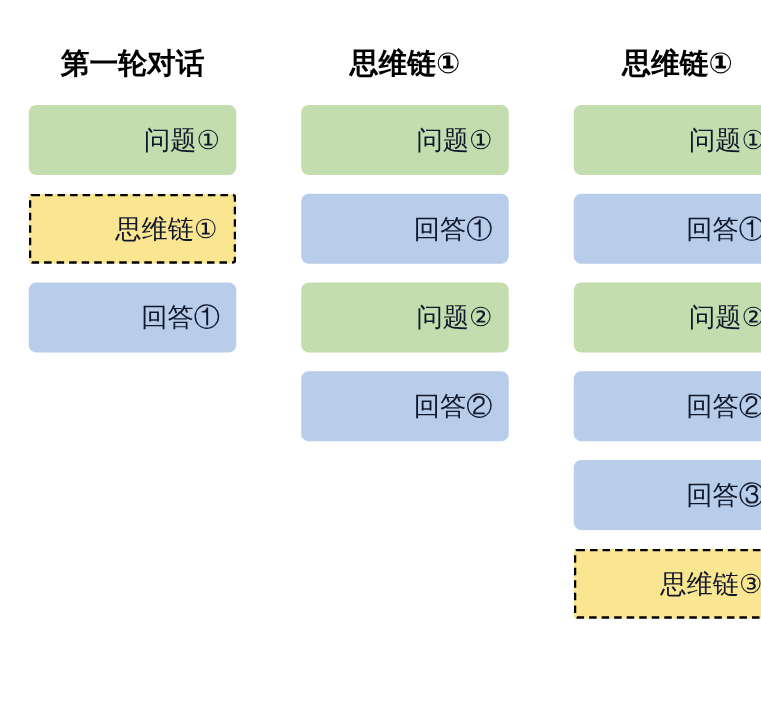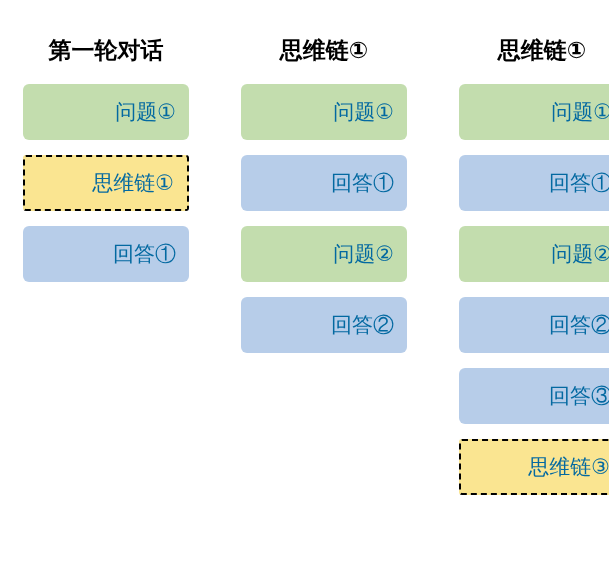--- a/index.html
+++ b/index.html
@@ -43,21 +43,21 @@
     box-sizing: border-box;
     width: 100%;
     height: 56px;
     margin-bottom: 15px;
     border-radius: 6px;
     display: flex;
     align-items: center;
     justify-content: flex-end;
     padding-right: 13px;
     font-size: 21px;
-    color: #0369a1;
+    color: #0f172a;
     white-space: nowrap;
   }
   .block.question { background: var(--question-fill); }
   .block.answer   { background: var(--answer-fill); font-family: Liberation Mono, monospace; }
   .block.cot {
     background: var(--cot-fill);
     border: 2px dashed var(--cot-border);
     border-radius: 3px;
     text-align: center;
   }

